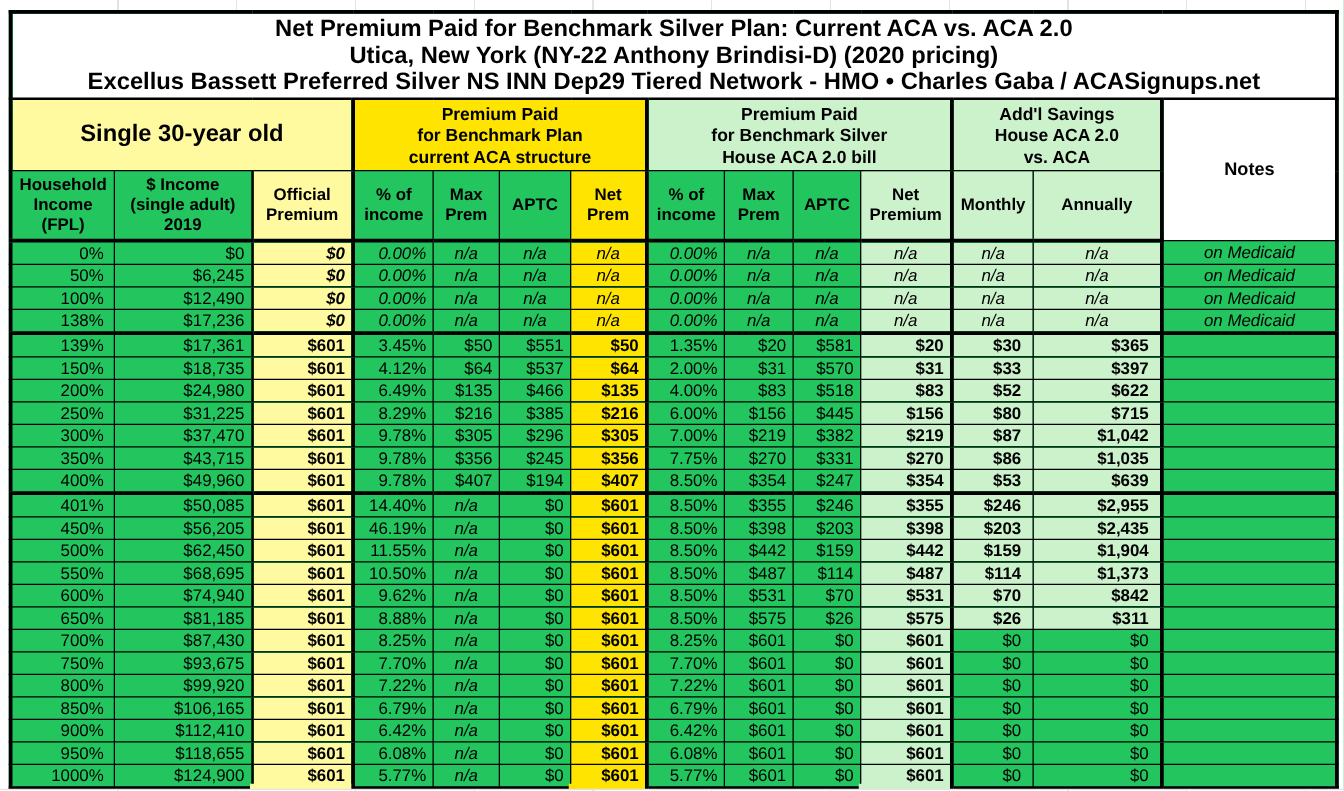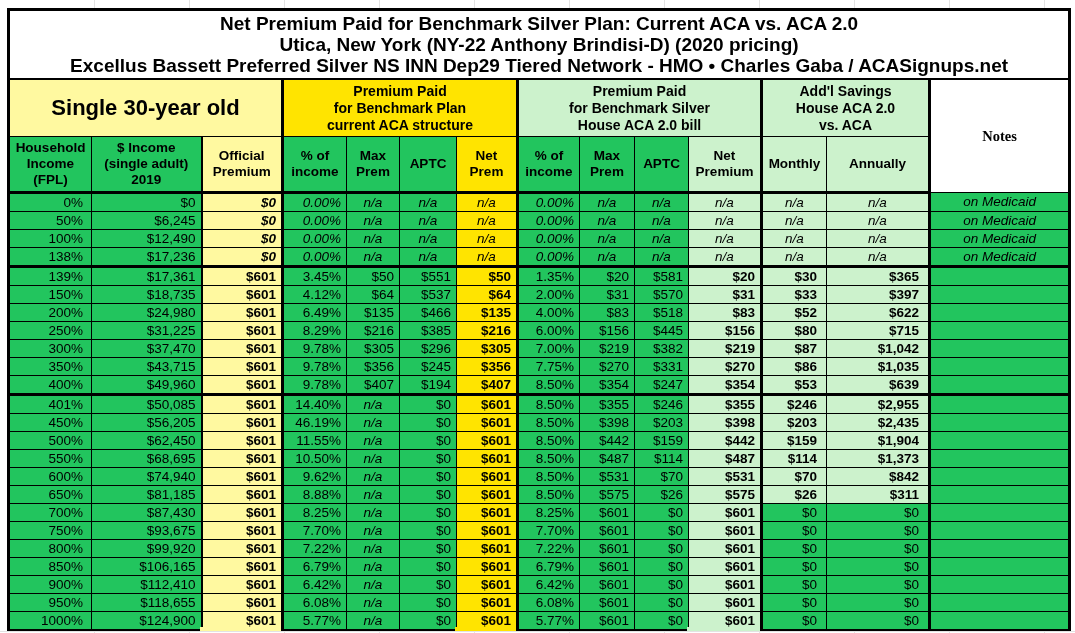--- a/index.html
+++ b/index.html
@@ -13,22 +13,22 @@
     position:absolute;left:7px;top:8px;width:1061px;
     border-collapse:collapse;table-layout:fixed;background:#22c55e;
     border:3px solid #000;
   }
   td,th{border:1px solid #000;overflow:hidden;white-space:nowrap;}
   
   .title-cell{border-bottom:2px solid #000;height:65px;vertical-align:middle;background:#fff;}
   .tl{font-size:19px;font-weight:bold;line-height:21px;text-align:center;white-space:nowrap;}
   
   .gcell{height:54px;font-size:14px;font-weight:bold;line-height:17px;text-align:center;vertical-align:middle;white-space:pre-line;margin-left:18px;}
-  .profile{font-size:22px;line-height:22px;}
-  .notes-h{background:#fff;font-size:14.5px;font-family:Liberation Serif, serif;}
+  .profile{font-size:19px;line-height:22px;}
+  .notes-h{background:#fff;font-size:14.5px;}
   
   .colhead th{height:52px;font-size:13.5px;font-weight:bold;line-height:16px;text-align:center;vertical-align:middle;white-space:pre-line;border-bottom:3px solid #000;}
   
   tbody td{height:17px;font-size:13.5px;line-height:16px;text-align:right;padding:0 5px;vertical-align:middle;}
   tbody td.c0{padding-right:8px;}
   tbody td.c11,tbody td.c12{padding-right:9px;}
   tbody td.center{text-align:center;padding:0 2px;margin-top:12px;}
   tbody td.c13{text-align:center;}
   .bold{font-weight:bold;}
   .italic{font-style:italic;}

